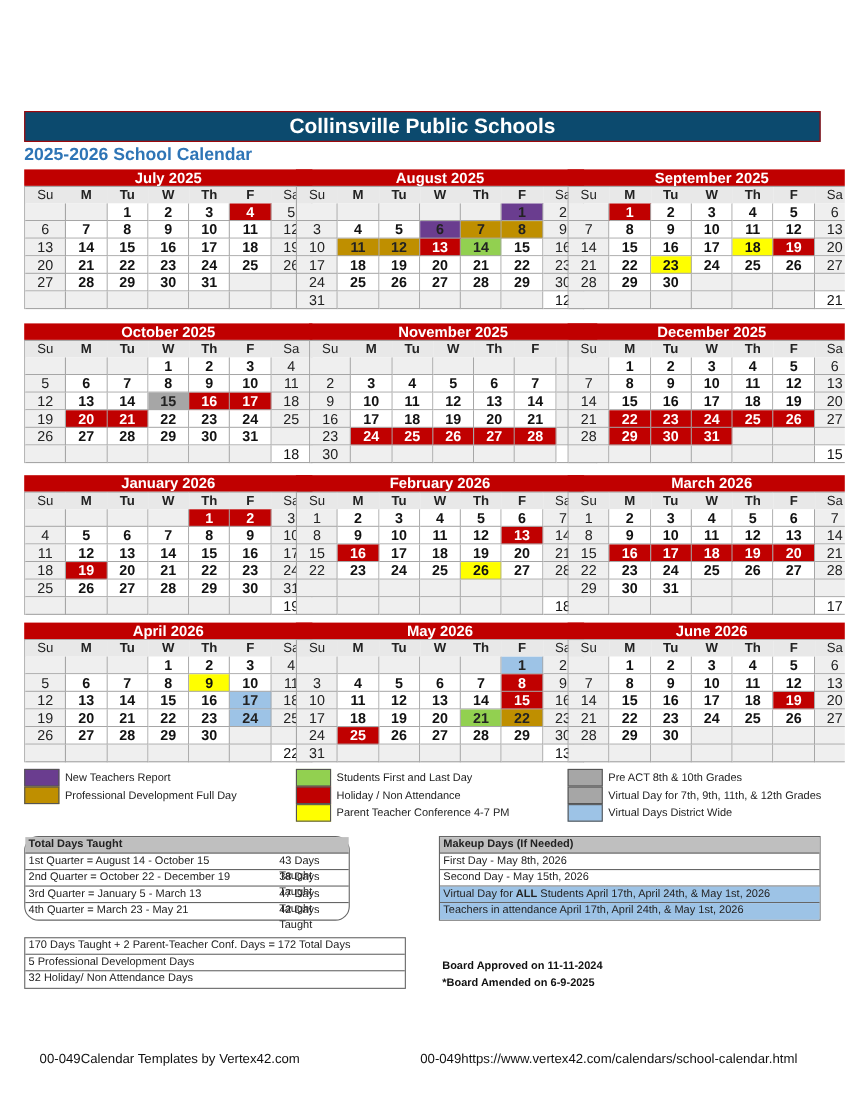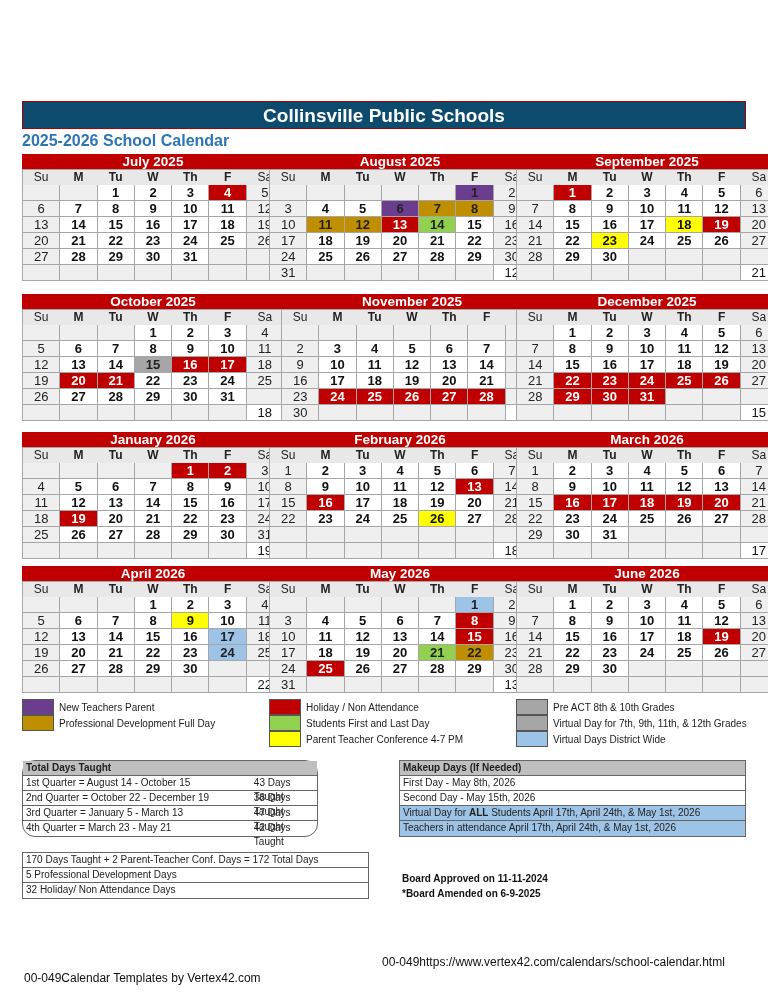--- a/index.html
+++ b/index.html
@@ -687,35 +687,35 @@
         <div class="c empty"></div>
         <div class="c empty"></div>
         <div class="c empty"></div>
       </div>
     </div>
   </div>
 
 <div class="legend" style="left:22px; top:699px;">
   <div class="lg-item">
       <div class="sw" style="background:#6a3d8f"></div>
-      <span>New Teachers Parent</span>
+      <span>New Teachers Report</span>
     </div>
   <div class="lg-item">
       <div class="sw" style="background:#bf8f00"></div>
       <span>Professional Development Full Day</span>
     </div>
 </div>
 <div class="legend" style="left:269px; top:699px;">
   <div class="lg-item">
+      <div class="sw" style="background:#92d050"></div>
+      <span>Students First and Last Day</span>
+    </div>
+  <div class="lg-item">
       <div class="sw" style="background:#c00000"></div>
       <span>Holiday / Non Attendance</span>
-    </div>
-  <div class="lg-item">
-      <div class="sw" style="background:#92d050"></div>
-      <span>Students First and Last Day</span>
     </div>
   <div class="lg-item">
       <div class="sw" style="background:#ffff00"></div>
       <span>Parent Teacher Conference 4-7 PM</span>
     </div>
 </div>
 <div class="legend" style="left:516px; top:699px;">
   <div class="lg-item">
       <div class="sw" style="background:#a6a6a6"></div>
       <span>Pre ACT 8th &amp; 10th Grades</span>
@@ -766,14 +766,14 @@
   <div class="row">170 Days Taught + 2 Parent-Teacher Conf. Days = 172 Total Days</div>
   <div class="row">5 Professional Development Days</div>
   <div class="row">32 Holiday/ Non Attendance Days</div>
 </div>
 
 <div class="board">
   <div>Board Approved on 11-11-2024</div>
   <div class="it">*Board Amended on 6-9-2025</div>
 </div>
 
-<div class="footer" style="left:24px;margin-top:16px;">00-049Calendar Templates by Vertex42.com</div>
+<div class="footer" style="left:36px;">00-049Calendar Templates by Vertex42.com</div>
 <div class="footer" style="left:382px;">00-049https://www.vertex42.com/calendars/school-calendar.html</div>
 
 </body></html>

